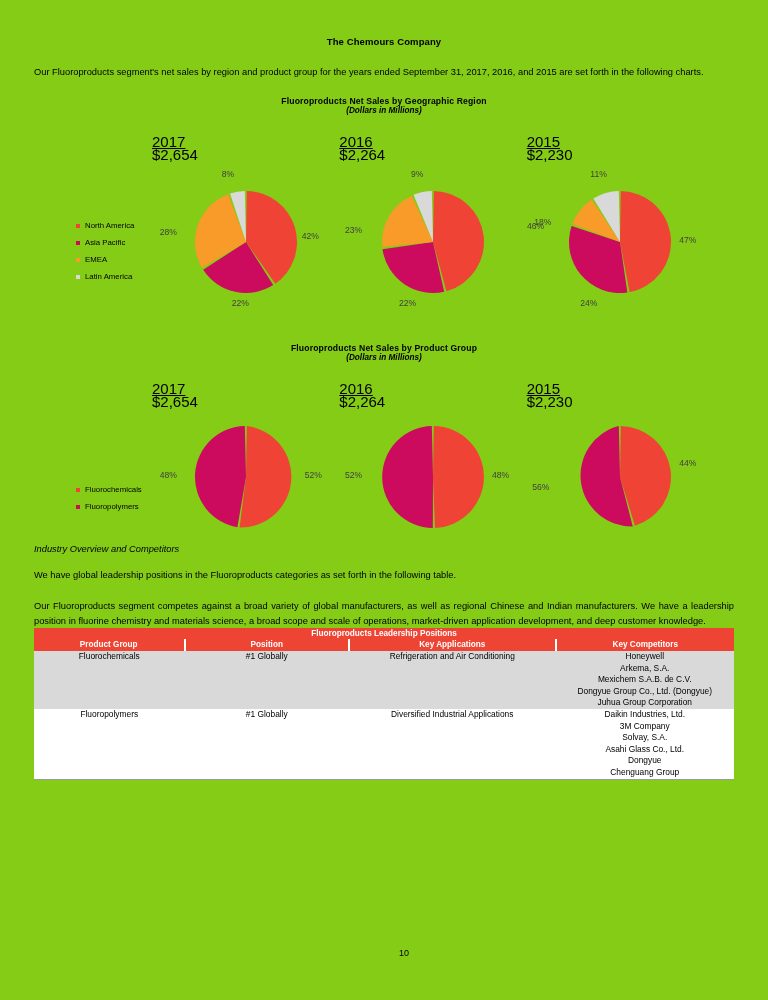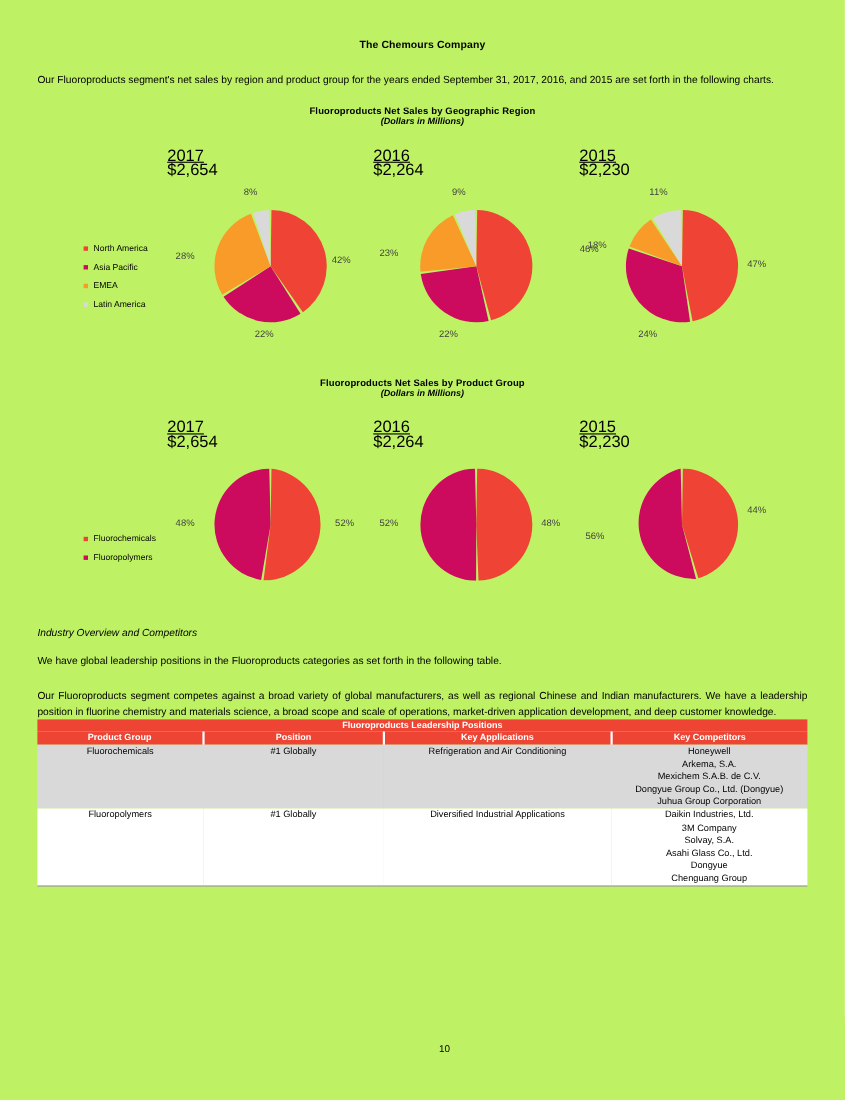--- a/index.html
+++ b/index.html
@@ -13,21 +13,21 @@
     position: relative;
     font-family: "Liberation Sans", sans-serif;
     color: #000000;
     overflow: hidden;
   }
   .page {
     position: absolute;
     left: 0; top: 0;
     width: 768px;
     height: 1000px;
-    background: #bef264;
+    background: #84cc16;
     box-sizing: border-box;
     padding: 0 34px;
   }
   
   .doc-title {
     text-align: center;
     font-size: 9.5px;
     font-weight: bold;
     margin-top: 36px;
     letter-spacing: 0.1px;
@@ -348,21 +348,21 @@
             </g>
           </svg>
           <span class="pie-label" style="left:133px; top:32px;">44%</span>
           <span class="pie-label" style="left:-14px; top:56px;">56%</span>
         </div>
       </div>
 
     </div>
   </div>
 
-  <div class="section-head" style="margin-top:42px;">Industry Overview and Competitors</div>
+  <div class="section-head" style="margin-top:16px;">Industry Overview and Competitors</div>
 
   <div class="body-para" style="margin-top:14px;">We have global leadership positions in the Fluoroproducts categories as set forth in the following table.</div>
 
   <div class="body-para" style="margin-top:17px;">Our Fluoroproducts segment competes against a broad variety of global manufacturers, as well as regional Chinese and Indian manufacturers. We have a leadership position in fluorine chemistry and materials science, a broad scope and scale of operations, market-driven application development, and deep customer knowledge.</div>
 
   <table class="lead-table" style="">
     <colgroup>
       <col style="width:21.5%">
       <col style="width:23.5%">
       <col style="width:29.5%">

